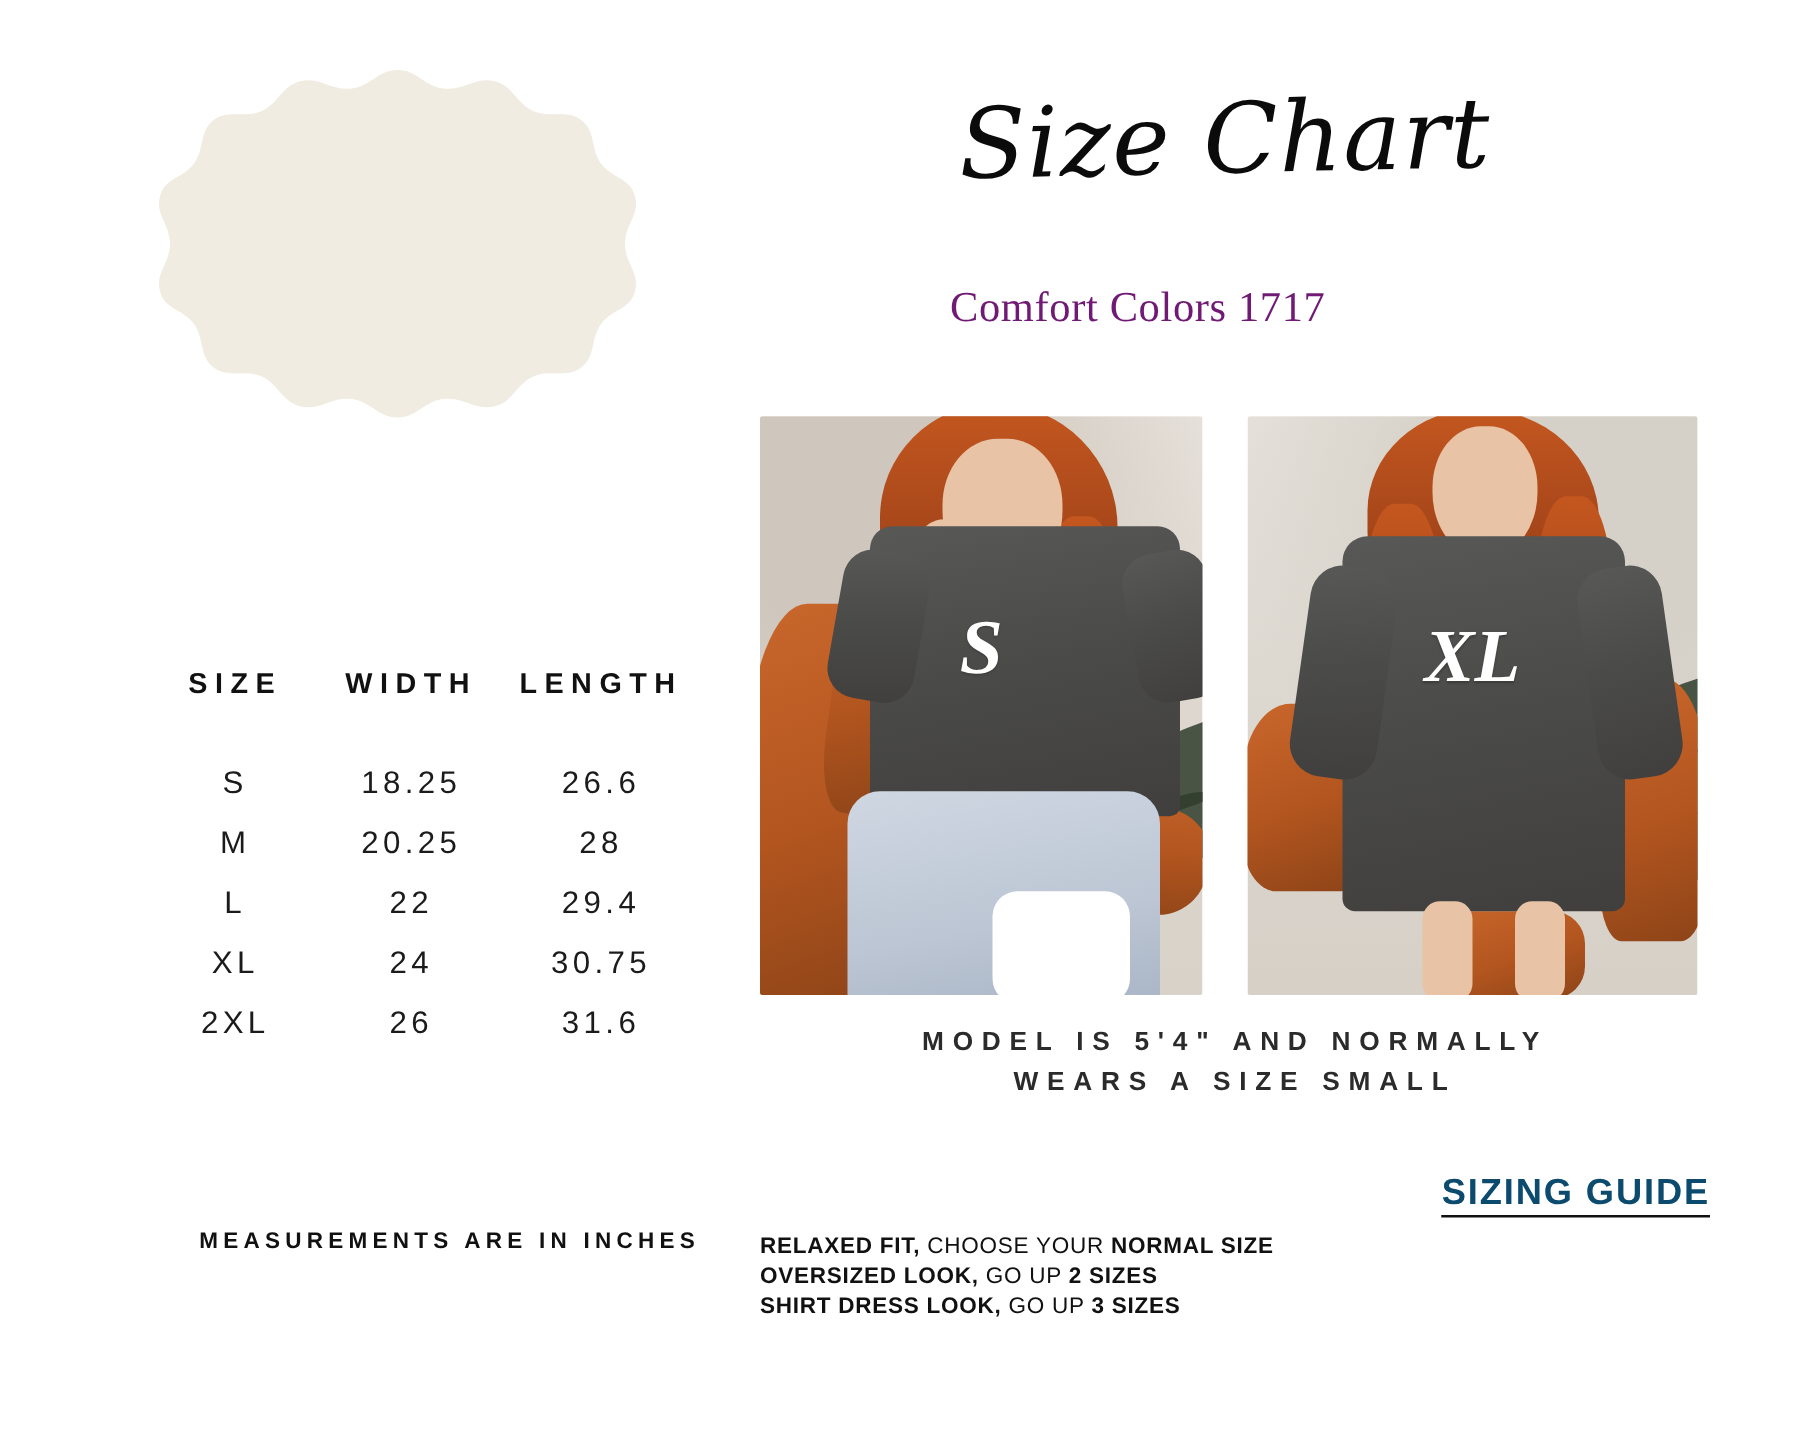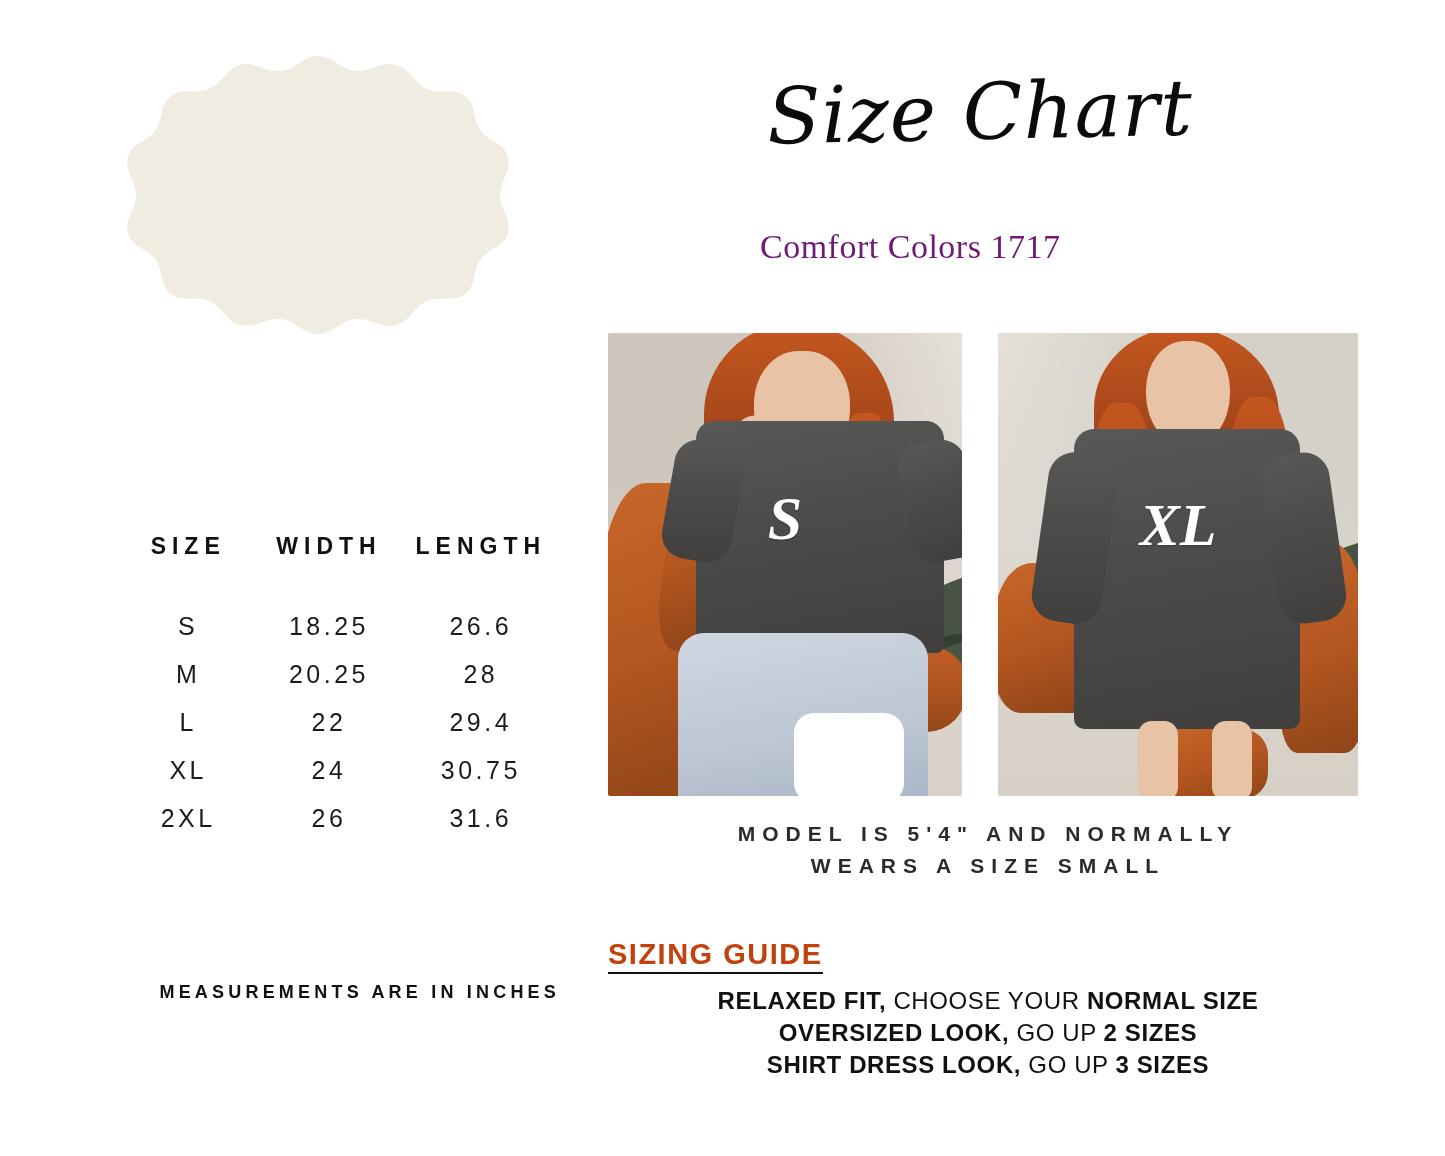--- a/index.html
+++ b/index.html
@@ -189,37 +189,36 @@
     letter-spacing: 7px;
     line-height: 1.5;
     color: #2b2b2b;
   }
 
   .guide-title {
     position: absolute;
     left: 608px;
     top: 938px;
     width: 760px;
-    text-align: left;
+    text-align: right;
     font-size: 29px;
     font-weight: bold;
     letter-spacing: 1.5px;
-    color: #c2410c;
+    color: #0c4a6e;
   }
   .guide-title span {
     border-bottom: 2px solid #111;
     padding-bottom: 2px;
   }
   .guide-lines {
     position: absolute;
     left: 608px;
     top: 985px;
     width: 760px;
-    text-align: center;
-    font-size: 24px;
+    font-size: 18px;
     line-height: 1.33;
     letter-spacing: 0.6px;
     color: #111;
   }
   .guide-lines .ln { display: block; font-weight: normal; }
   .guide-lines b { font-weight: bold; }
 </style>
 </head>
 <body>
 

